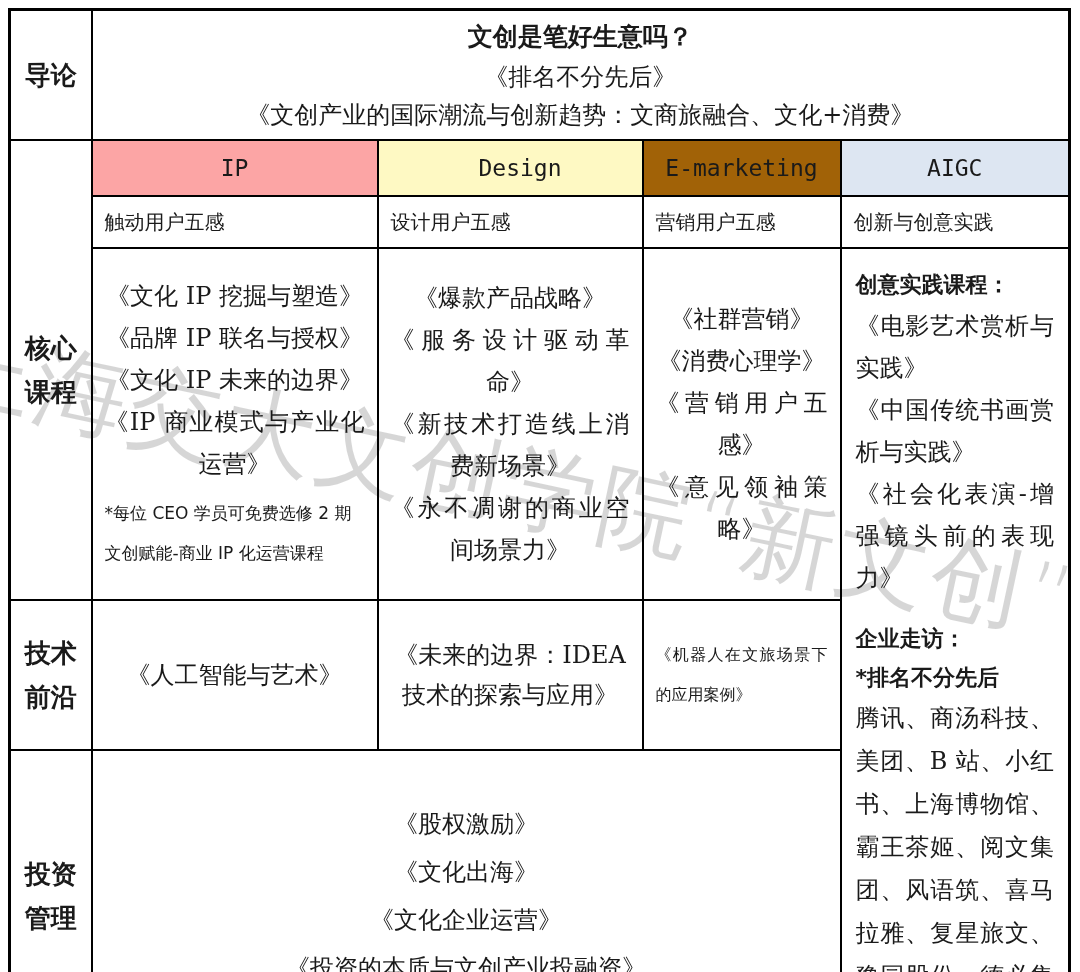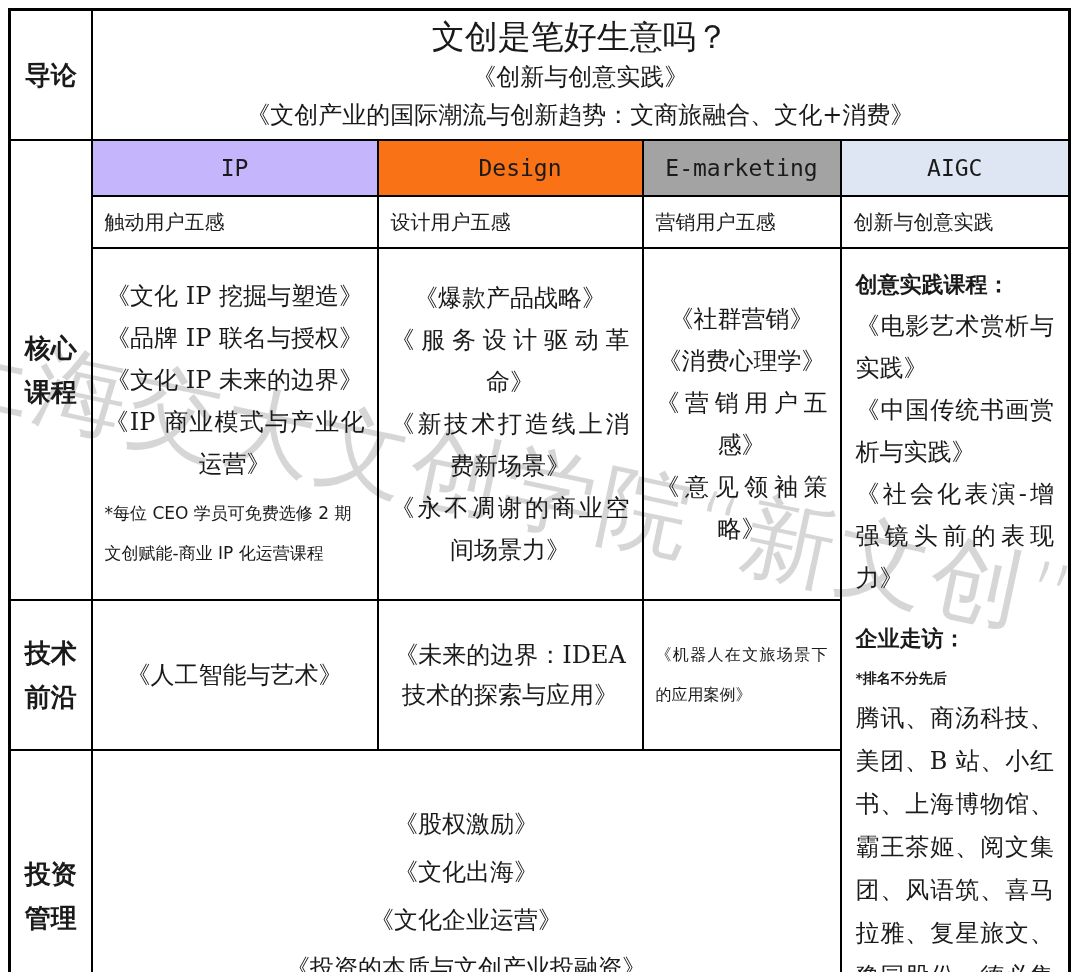--- a/index.html
+++ b/index.html
@@ -23,21 +23,21 @@
   col.c-lbl{width:82px;} col.c-ip{width:286px;} col.c-ds{width:265px;} col.c-em{width:198px;} col.c-id{width:229px;}
   
   td.lbl{text-align:center;padding:0 13px;}
   td.lbl span{
     display:inline-block;font-weight:bold;font-size:26px;line-height:44px;
     font-family:"DejaVu Sans","Liberation Sans",sans-serif;word-break:break-all;
   }
   
   tr.r-intro td{height:128px;}
   td.intro-cell{text-align:center;}
-  .intro-title{font-size:33px;font-weight:normal;line-height:42px;font-family:"DejaVu Sans","Liberation Sans",sans-serif;}
+  .intro-title{font-size:25px;font-weight:bold;line-height:42px;font-family:"DejaVu Sans","Liberation Sans",sans-serif;}
   .intro-line{font-size:24px;line-height:38px;}
   
   tr.r-head td{height:54px;}
   td.head{
     text-align:center;font-size:23px;
     font-family:"DejaVu Sans Mono","Liberation Mono",monospace;
   }
   
   tr.r-sub td{height:50px;font-size:20px;}
   
@@ -54,21 +54,21 @@
   }
   
   td.idea{vertical-align:top;padding:16px 14px 0 14px;}
   td.idea p{margin:0;word-break:break-all;}
   td.idea .sec-h{
     font-size:22px;font-weight:bold;line-height:40px;
     font-family:"DejaVu Sans","Liberation Sans",sans-serif;text-align:left;
   }
   td.idea .sec-h.visits{margin-top:20px;}
   td.idea .sec-note{
-    font-size:14px;font-weight:bold;line-height:38px;
+    font-size:22px;font-weight:bold;line-height:38px;
     font-family:"DejaVu Sans","Liberation Sans",sans-serif;text-align:left;
   }
   td.idea .jl{
     font-size:24px;line-height:42px;
     text-align:justify;text-align-last:left;
   }
   td.idea .jl.co{line-height:43px;}
   
   tr.r-tech td{height:135px;}
   td.t-center{text-align:center;font-size:24px;line-height:40px;word-break:break-all;}
@@ -94,32 +94,32 @@
         <col class="c-id">
     </colgroup>
 
     <tbody>
         <tr class="r-intro">
       <td class="lbl">
         <span>导论</span>
       </td>
       <td colspan="4" class="intro-cell">
         <div class="intro-title">文创是笔好生意吗？</div>
-        <div class="intro-line">《创新与创意实践》</div>
+        <div class="intro-line">《排名不分先后》</div>
         <div class="intro-line">《文创产业的国际潮流与创新趋势：文商旅融合、文化+消费》</div>
       </td>
     </tr>
 
     <tr class="r-head">
       <td class="lbl" rowspan="3">
         <span>核心课程</span>
       </td>
-      <td class="head hdr-bg" style="background: #c4b5fd;">IP</td>
-      <td class="head hdr-bg" style="background: #f97316; padding-left: 32px;">Design</td>
-      <td class="head hdr-bg" style="background: #a3a3a3;">E-marketing</td>
+      <td class="head hdr-bg" style="background: #fca5a5;">IP</td>
+      <td class="head hdr-bg" style="background: #fef9c3; padding-left: 32px;">Design</td>
+      <td class="head hdr-bg" style="background: #a16207;">E-marketing</td>
       <td class="head hdr-bg" style="background: rgb(221, 230, 242);">AIGC</td>
     </tr>
 
     <tr class="r-sub">
       <td>触动用户五感</td>
       <td>设计用户五感</td>
       <td>营销用户五感</td>
       <td>创新与创意实践</td>
     </tr>
 

